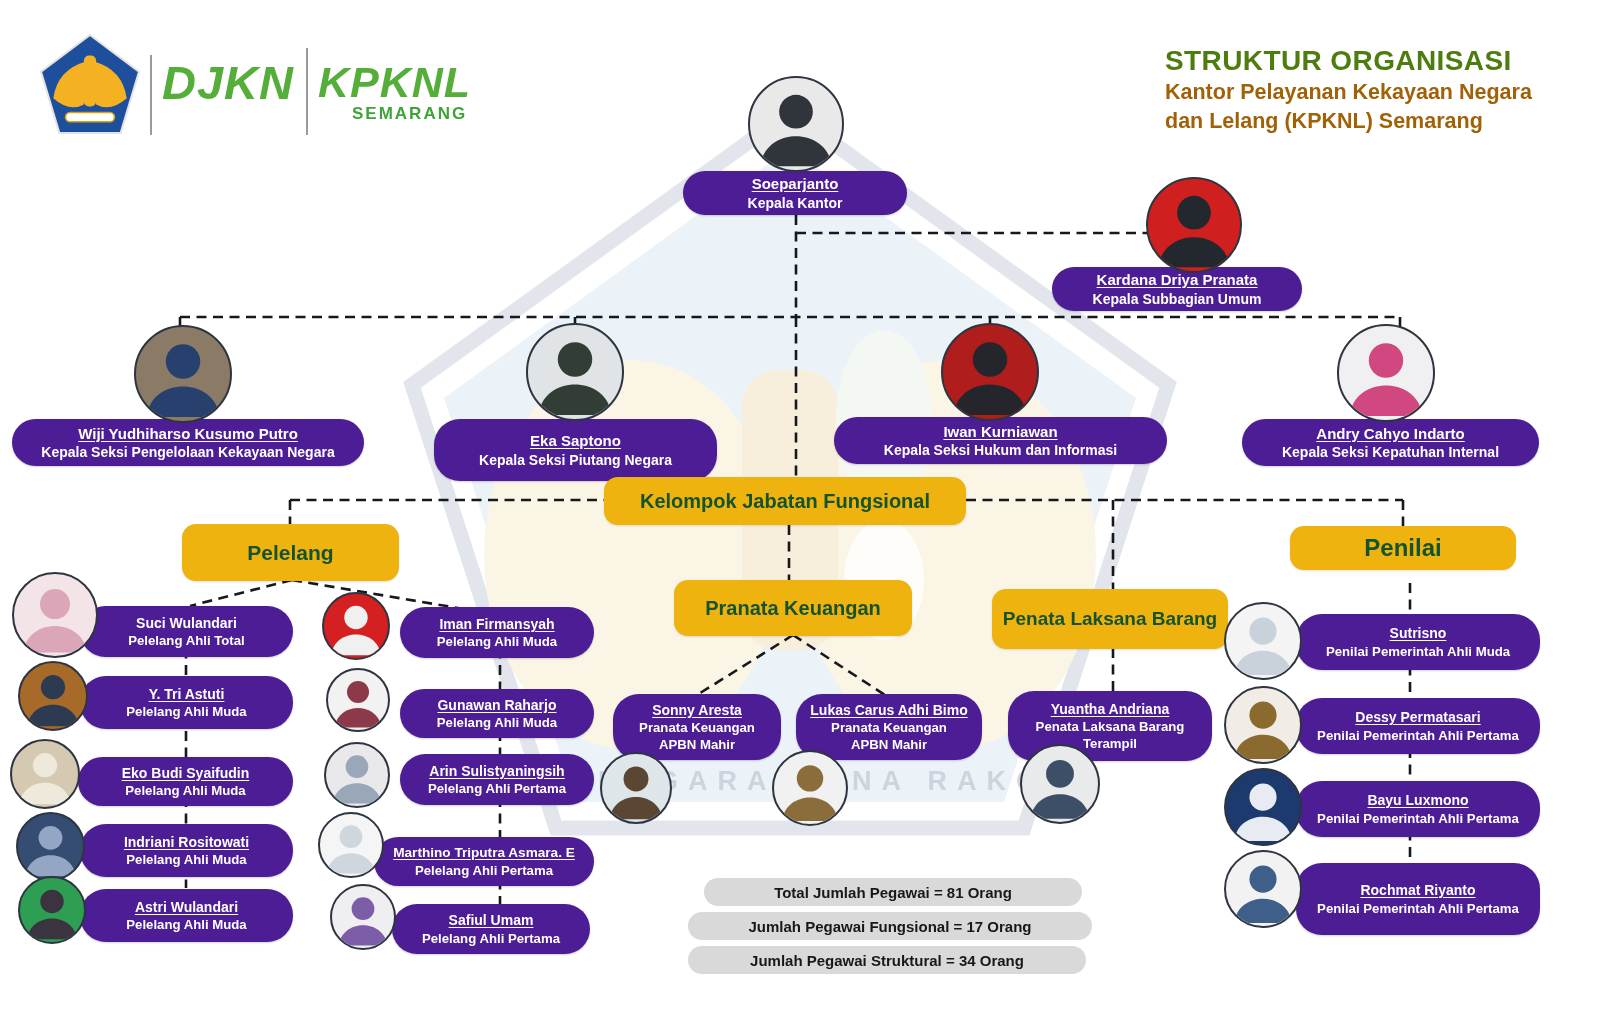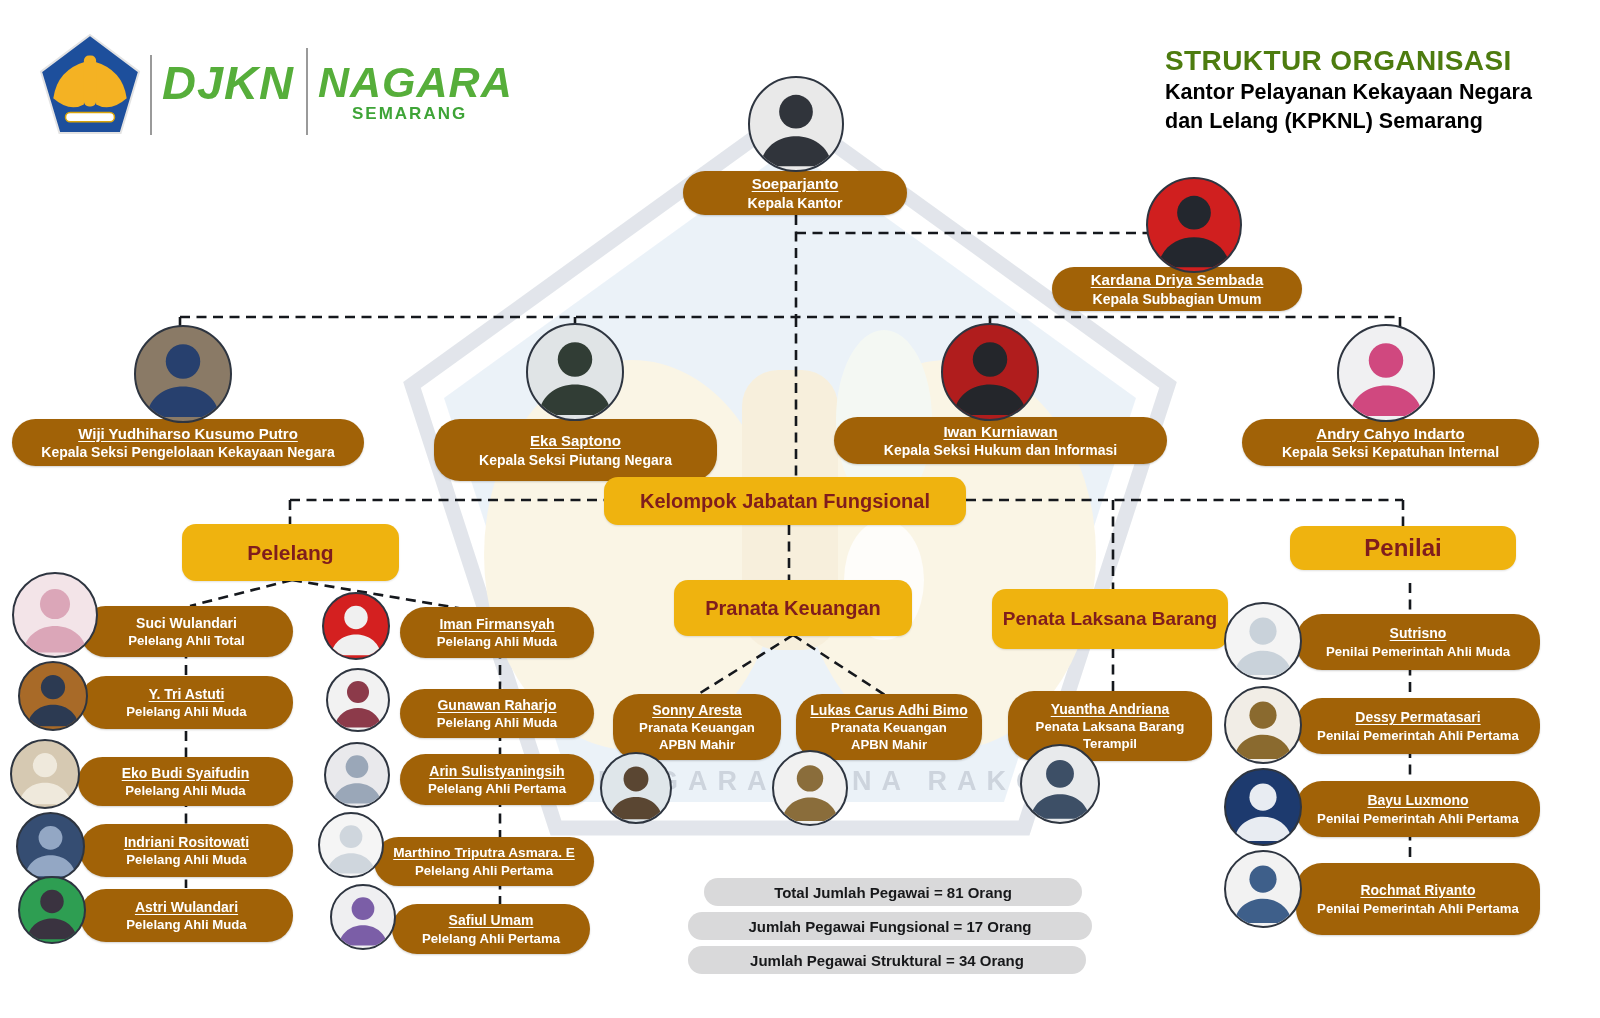--- a/index.html
+++ b/index.html
@@ -27,39 +27,39 @@
   }
   .semarang-text{
     position:absolute;left:352px;top:104px;font-size:17px;font-weight:700;
     color:#3ea437;letter-spacing:2px;
   }
   .main-title{
     position:absolute;left:1165px;top:45px;font-size:28px;font-weight:800;
     color:#4d7c0f;letter-spacing:.4px;
   }
   .sub-title{
-    position:absolute;left:1165px;font-size:21.5px;font-weight:800;color:#000000;
+    position:absolute;left:1165px;font-size:21.5px;font-weight:800;color:#a16207;
   }
   
   .card{
-    position:absolute;background:#a16207;border-radius:26px;color:#ffffff;
+    position:absolute;background:#4c1d95;border-radius:26px;color:#ffffff;
     display:flex;flex-direction:column;align-items:center;justify-content:center;
     text-align:center;z-index:2;font-weight:700;line-height:1.3;
     box-shadow:0 1px 2px rgba(0,0,0,.18);padding:2px 6px;box-sizing:border-box;
   }
   .card .nm{font-size:15px;text-decoration:underline;text-underline-offset:2px}
   .card .ttl{font-size:14px;white-space:pre-line}
   .card.sm .nm{font-size:14px}
   .card.sm .ttl{font-size:13.2px}
   .card.xs .nm{font-size:13.6px}
   .card.xs .ttl{font-size:13.2px}
   .ylabel{
     position:absolute;background:#efb30f;border-radius:14px;z-index:2;
     display:flex;align-items:center;justify-content:center;text-align:center;
-    font-weight:800;color:#7f1d1d;box-shadow:0 1px 2px rgba(0,0,0,.12);
+    font-weight:800;color:#14532d;box-shadow:0 1px 2px rgba(0,0,0,.12);
   }
   .avatar{
     position:absolute;border-radius:50%;overflow:hidden;z-index:3;
     border:2px solid #2e3540;background:#eeeeee;box-sizing:border-box;
   }
   .avatar svg{width:100%;height:100%;display:block}
   .pill{
     position:absolute;background:#d9d9da;border-radius:14px;z-index:2;
     display:flex;align-items:center;justify-content:center;
     font-weight:700;font-size:15px;color:#17181a;
@@ -113,21 +113,21 @@
   <g fill="#f4b223">
     <path d="M46 28 Q18 36 14 64 Q30 78 44 70 Z"></path>
     <path d="M54 28 Q82 36 86 64 Q70 78 56 70 Z"></path>
     <rect x="44" y="22" width="12" height="50" rx="5"></rect>
   </g>
   <rect x="26" y="78" width="48" height="9" rx="4.5" fill="#ffffff" stroke="#d9a40a" stroke-width="1.5"></rect>
 </svg>
 <div class="logo-div" style="left:150px;top:55px;height:80px"></div>
 <div class="djkn-text">DJKN</div>
 <div class="logo-div" style="left:306px;top:48px;height:87px"></div>
-<div class="kpknl-text">NAGARA</div>
+<div class="kpknl-text">KPKNL</div>
 <div class="semarang-text">SEMARANG</div>
 
 <div class="main-title">STRUKTUR ORGANISASI</div>
 <div class="sub-title" style="top:80px">Kantor Pelayanan Kekayaan Negara</div>
 <div class="sub-title" style="top:109px">dan Lelang (KPKNL) Semarang</div>
 
 <div class="avatar" style="left: 748px; top: 76px; width: 96px; height: 96px; background: rgb(233, 233, 233);">
   <svg viewBox="0 0 24 24" style="color: rgb(48, 52, 59);">
       <g fill="currentColor">
         <circle cx="12" cy="8.8" r="4.4"></circle>
@@ -142,21 +142,21 @@
 
 <div class="avatar" style="left: 1146px; top: 177px; width: 96px; height: 96px; background: rgb(208, 31, 31);">
   <svg viewBox="0 0 24 24" style="color: rgb(35, 39, 46);">
       <g fill="currentColor">
         <circle cx="12" cy="8.8" r="4.4"></circle>
         <path d="M2.6 23c.8-5.4 5.2-7.8 9.4-7.8s8.6 2.4 9.4 7.8z"></path>
       </g>
     </svg>
 </div>
 <div class="card" style="left:1052px;top:267px;width:250px;height:44px">
-  <div class="nm">Kardana Driya Sembada</div>
+  <div class="nm">Kardana Driya Pranata</div>
   <div class="ttl">Kepala Subbagian Umum</div>
 </div>
 
 <div class="avatar" style="left: 134px; top: 325px; width: 98px; height: 98px; background: rgb(138, 122, 102);">
   <svg viewBox="0 0 24 24" style="color: rgb(39, 64, 110);">
       <g fill="currentColor">
         <circle cx="12" cy="8.8" r="4.4"></circle>
         <path d="M2.6 23c.8-5.4 5.2-7.8 9.4-7.8s8.6 2.4 9.4 7.8z"></path>
       </g>
     </svg>

